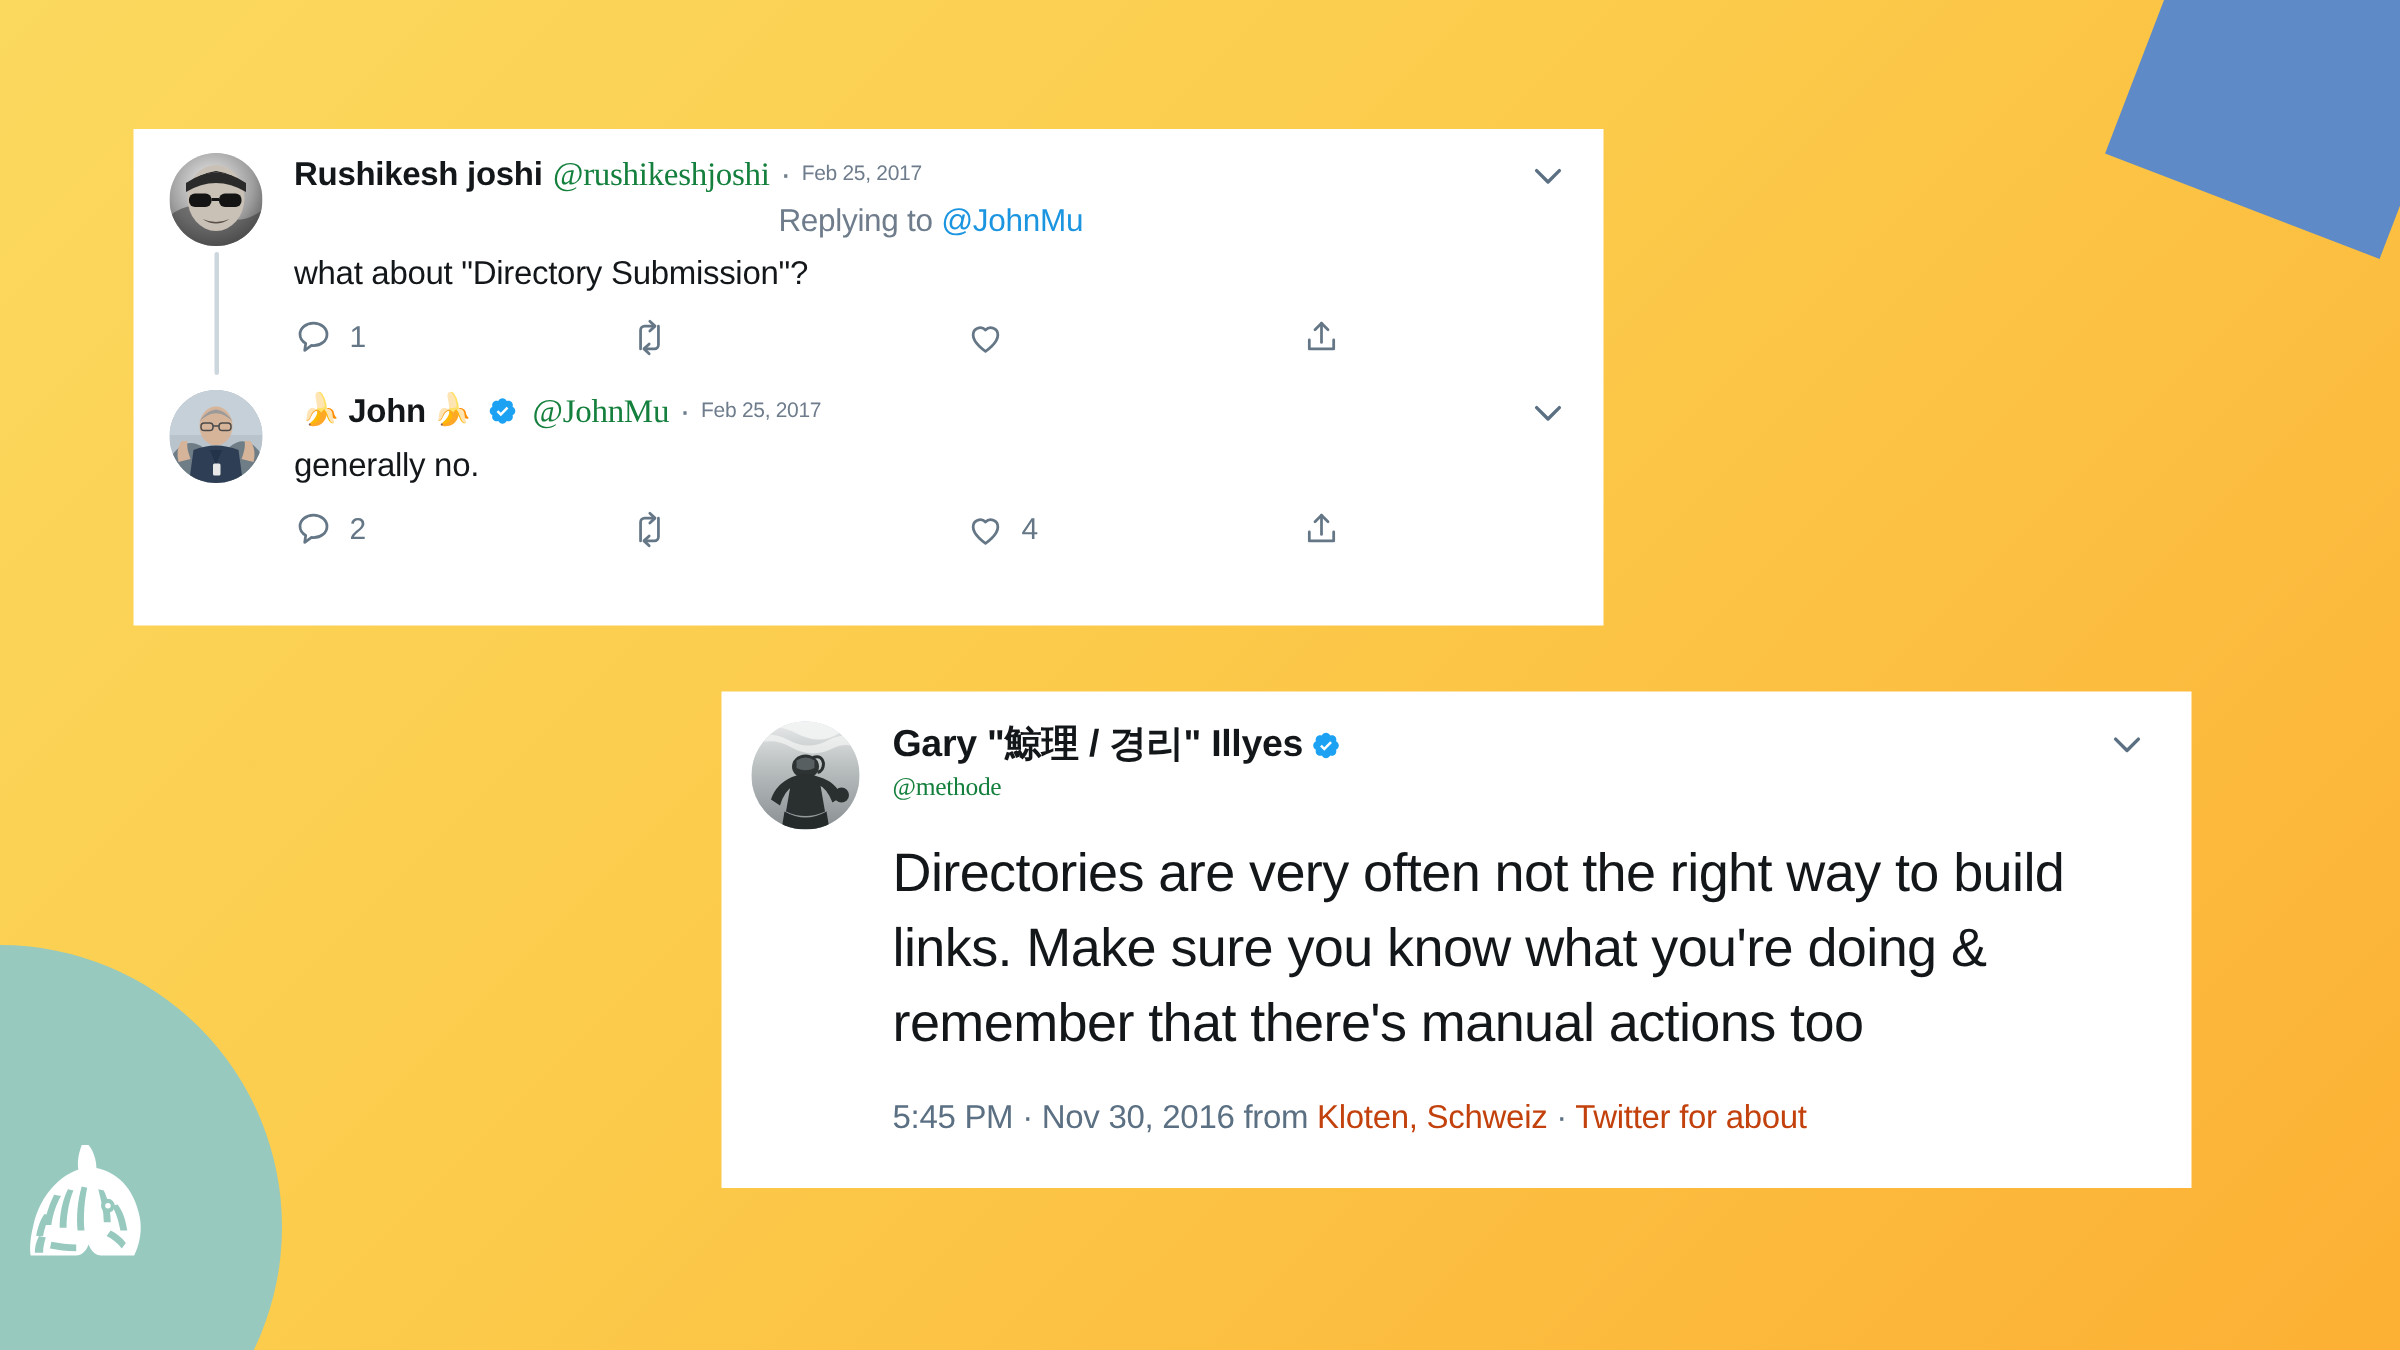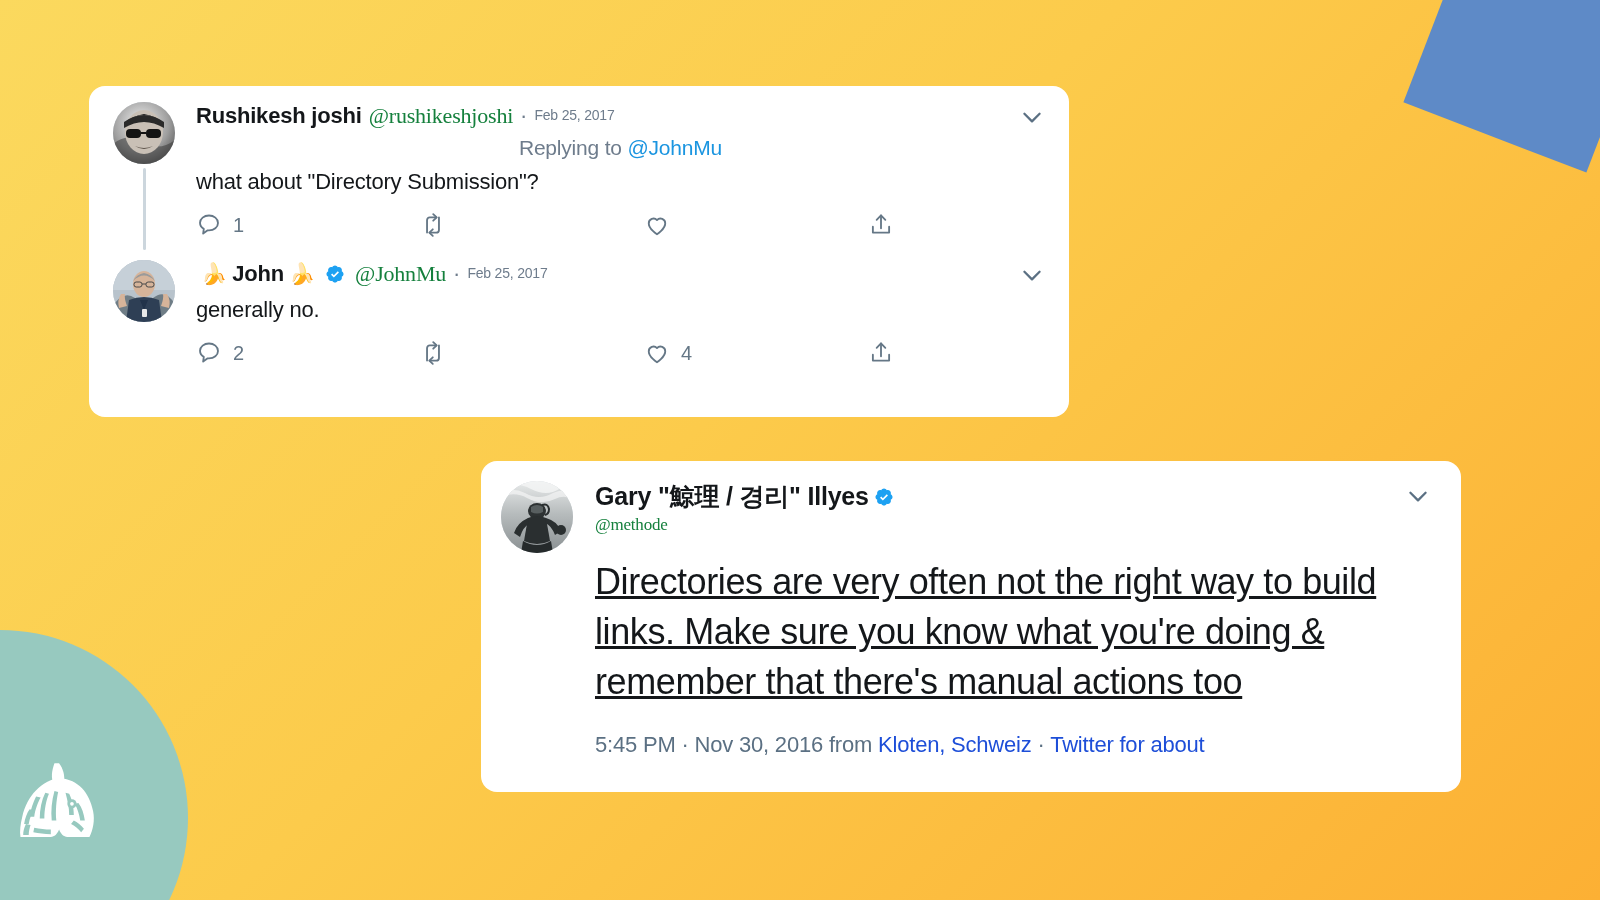--- a/index.html
+++ b/index.html
@@ -41,21 +41,20 @@
     top: 756px;
     width: 92px;
     height: 92px;
   }
 
   
   .card {
     position: absolute;
     background: #ffffff;
     box-sizing: border-box;
-    border-radius: 16px;
   }
 
   
   #thread-card {
     left: 89px;
     top: 86px;
     width: 980px;
     height: 331px;
     padding: 0;
   }
@@ -210,30 +209,29 @@
     margin-top: 3px;
     font-size: 17px;
   }
   .big-text {
     font-size: 36px;
     line-height: 1.38;
     color: #14171A;
     margin-top: 22px;
     letter-spacing: -0.4px;
     font-weight: normal;
-    text-decoration: underline;
   }
   .meta-line {
     font-size: 22px;
     color: #5B7083;
     margin-top: 26px;
     letter-spacing: -0.2px;
   }
   .meta-line a, .meta-line .link {
-    color: #1d4ed8;
+    color: #c2410c;
     text-decoration: none;
   }
 </style>
 </head>
 <body>
 
 <div class="bg-blue-square"></div>
 <div class="bg-teal-circle"></div>
 
 <div class="zebra-logo">

